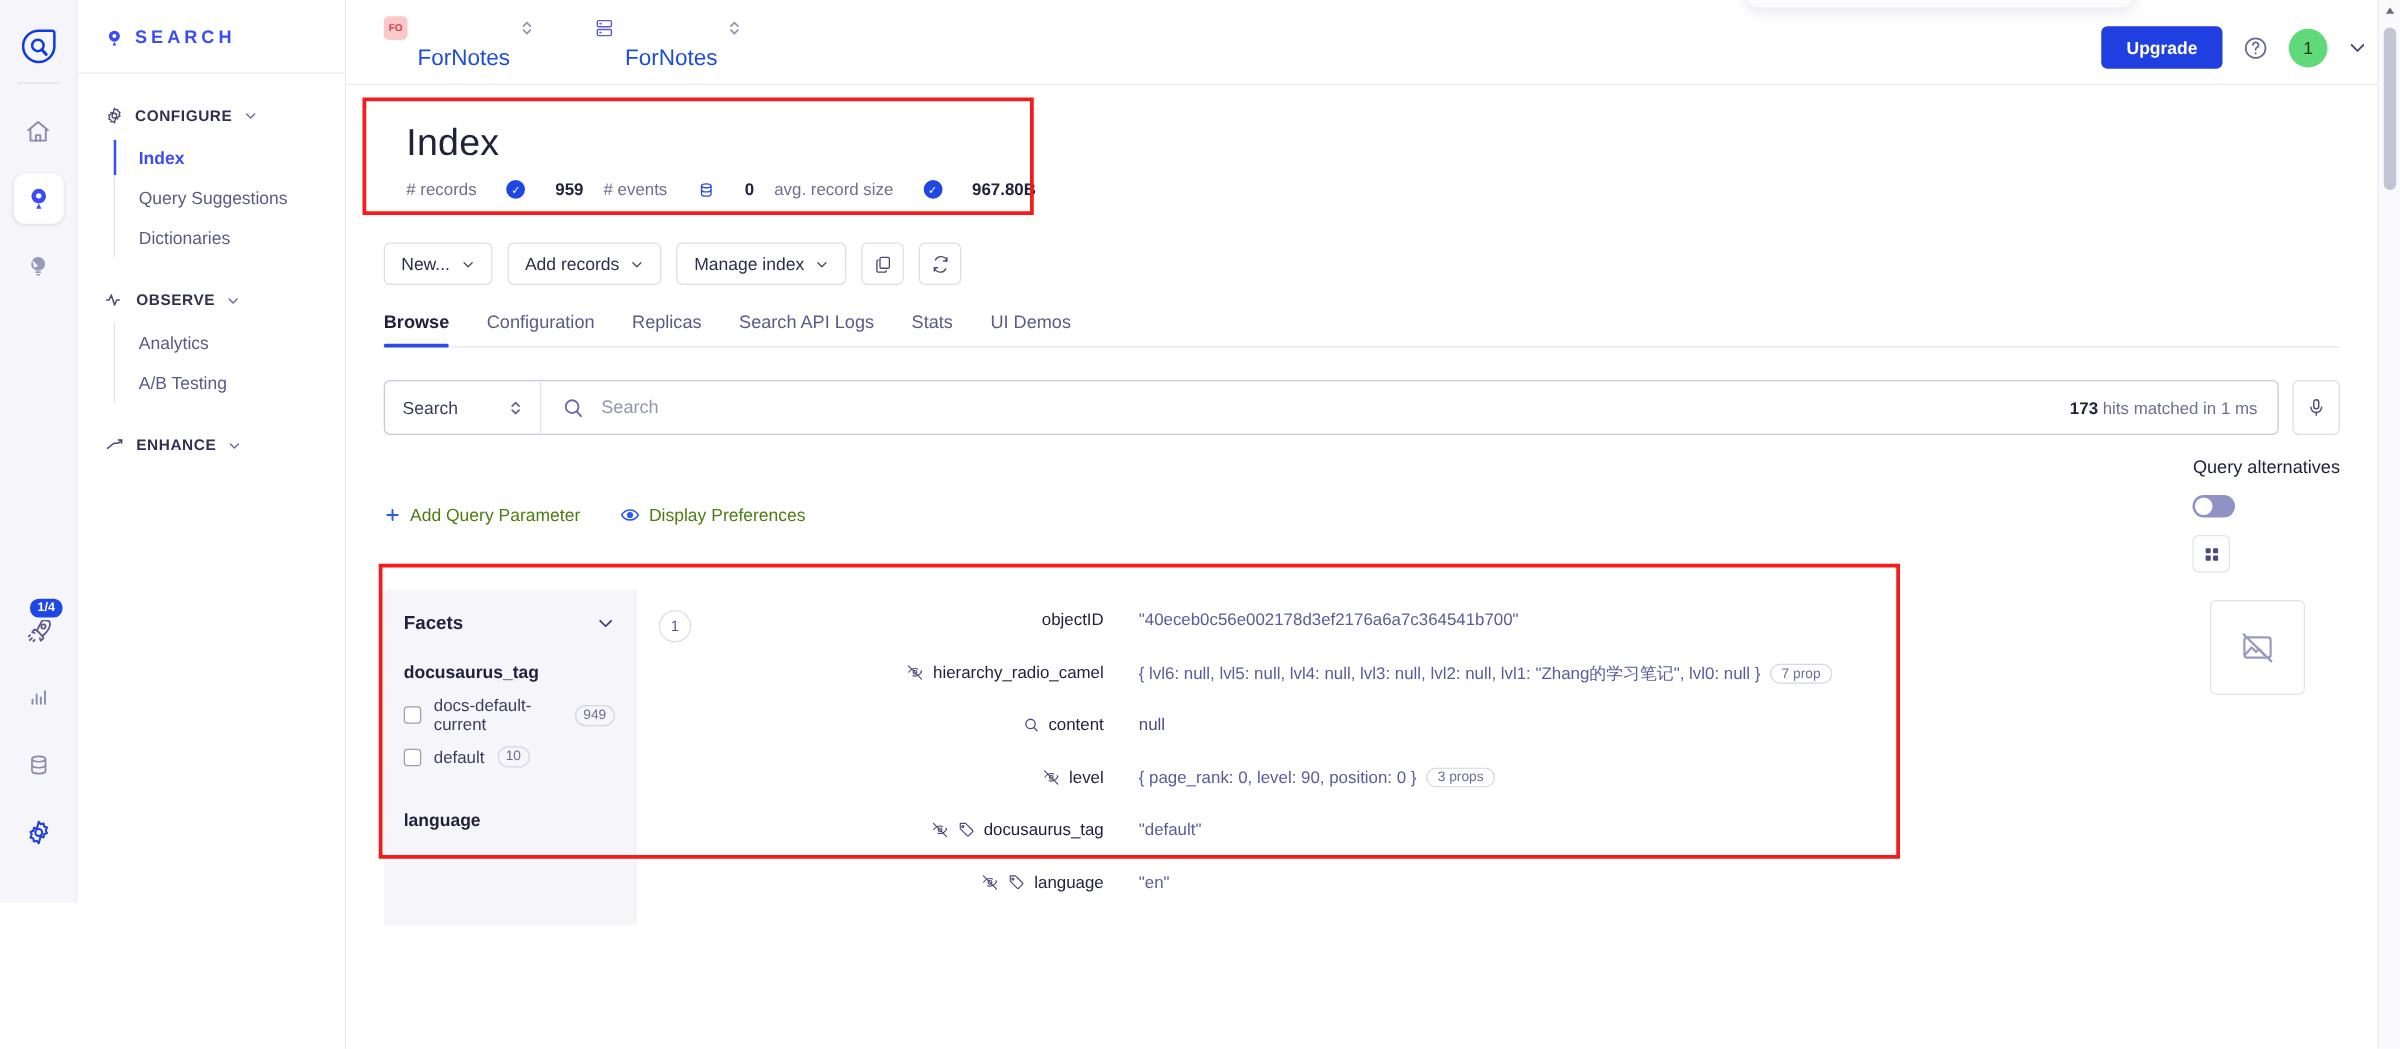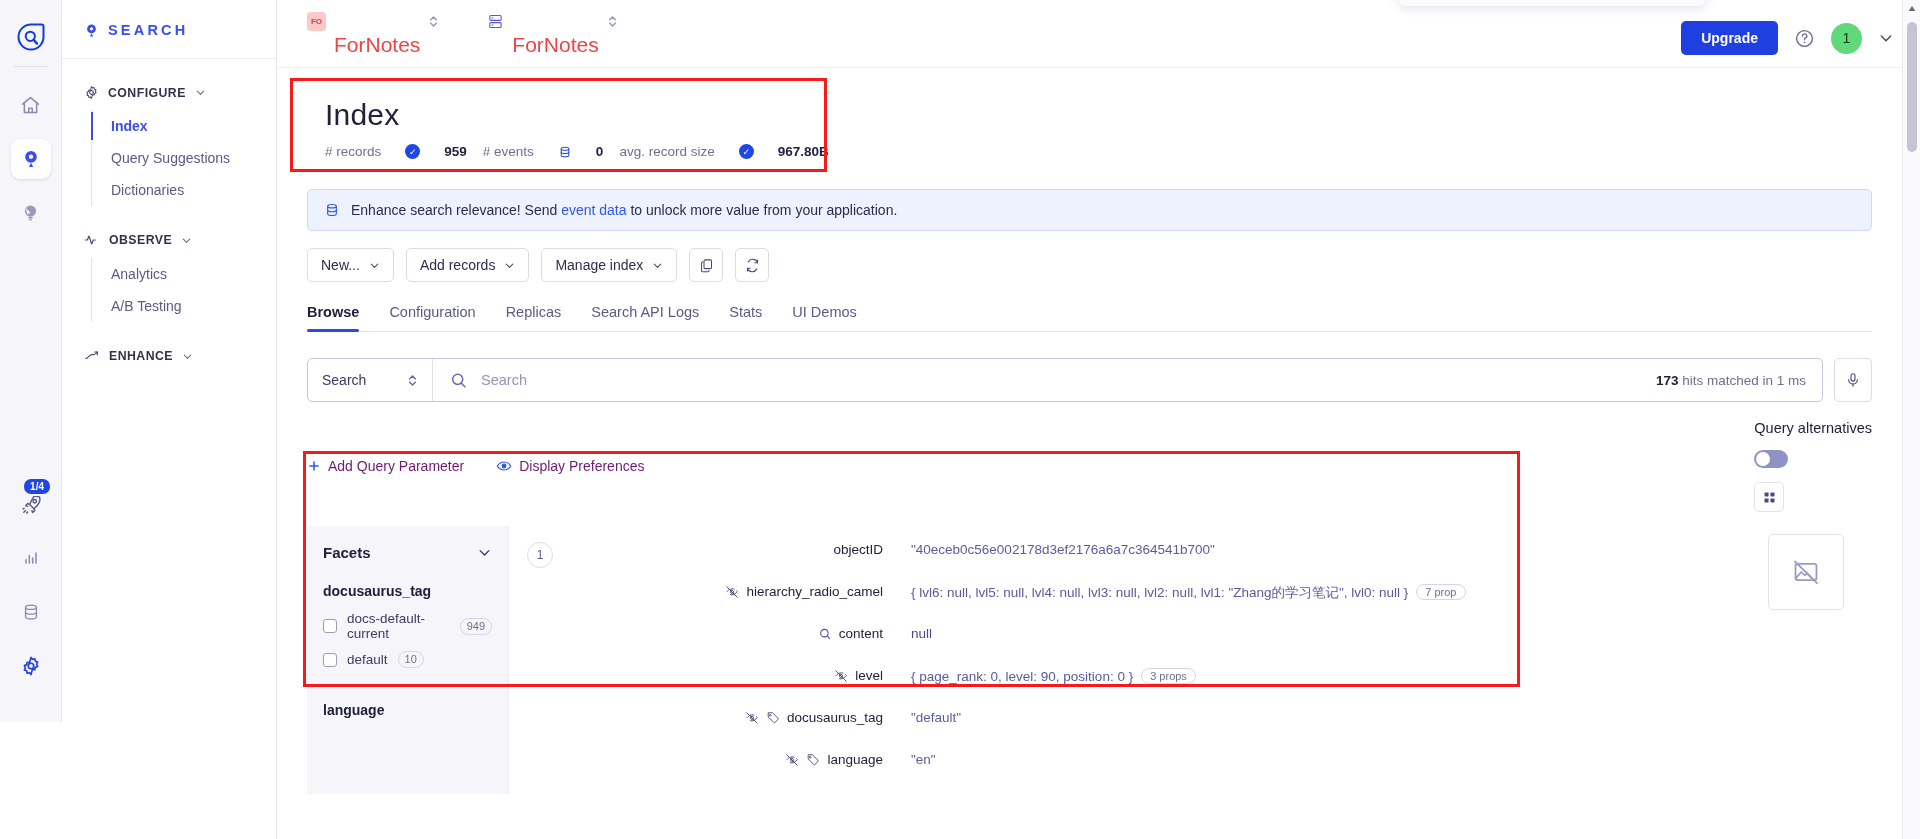--- a/index.html
+++ b/index.html
@@ -76,21 +76,21 @@
     position:absolute; left:277px; top:0; right:18px; height:839px;
     background:#fff; overflow:hidden;
   }
   .topbar {
     height:68px; display:flex; align-items:flex-end; padding:0 0 10px 0;
     border-bottom:1px solid #ececf3; position:relative;
   }
   .selector { padding-left:30px; }
   .selector-label { font-size:11.5px; color:#8a8aa8; margin-bottom:3px; }
   .selector-row { display:flex; align-items:center; gap:8px; }
-  .selector-name { font-size:21px; color:#ef4444;margin-top:48px; }
+  .selector-name { font-size:18px; color:#1d4ed8;margin-top:48px; }
   .app-chip {
     width:19px;height:19px;border-radius:4px;background:#fbc9c9;color:#d0414c;
     font-size:8px;font-weight:700;display:flex;align-items:center;justify-content:center;
   }
   .stepper { display:flex; flex-direction:column; gap:1px; color:#9696b5;}
   .topbar-right {
     position:absolute; right:8px; bottom:12px;
     display:flex; align-items:center; gap:16px;
   }
   .btn-upgrade {
@@ -170,21 +170,21 @@
   .sb-hits { padding-right:16px; font-size:13.5px; color:#6e6e92; white-space:nowrap;}
   .sb-hits b { color:#22223d; font-weight:700; }
   .mic {
     width:38px;height:44px;border:1px solid #dcdce8;border-radius:5px;background:#fff;
     display:flex;align-items:center;justify-content:center;
   }
 
   .prefsrow {
     display:flex; align-items:center; gap:32px; margin-top:18px; font-size:14px;
   }
-  .link-action { display:flex; align-items:center; gap:7px; color:#701a75; cursor:pointer; }
+  .link-action { display:flex; align-items:center; gap:7px; color:#4d7c0f; cursor:pointer; }
   .prefs-right { margin-left:auto; display:flex; align-items:flex-start; gap:14px;flex-direction:column; }
   .qa-label { font-size:14.5px; color:#22223d; }
   .toggle {
     width:34px;height:18px;border-radius:10px;background:#8f92c4;position:relative;
   }
   .toggle::after{
     content:"";position:absolute;left:2px;top:2px;width:14px;height:14px;
     border-radius:50%;background:#fff;
   }
   .grid-btn {
@@ -479,30 +479,20 @@
           <b>0</b>
         </div>
         <div class="stat">
           <span>avg. record size</span>
           <span class="check-dot">✓</span>
           <b>967.80B</b>
         </div>
       </div>
     </div>
 
-    <div class="banner">
-      <span>
-        <svg width="16" height="16" viewBox="0 0 24 24" fill="none" stroke="#2f58ec" stroke-width="1.7">
-          <ellipse cx="12" cy="6.3" rx="6.5" ry="2.6"></ellipse>
-          <path d="M5.5 6.3v11.4c0 1.4 2.9 2.6 6.5 2.6s6.5-1.2 6.5-2.6V6.3"></path>
-          <path d="M5.5 12c0 1.4 2.9 2.6 6.5 2.6s6.5-1.2 6.5-2.6"></path>
-        </svg>
-      </span>
-      <span><span>Enhance search relevance! Send </span><a href="#">event data</a><span> to unlock more value from your application.</span></span>
-    </div>
 
     <div class="toolbar">
       <button class="btn">
         <span>New...</span>
         <span>
           <svg width="11" height="11" viewBox="0 0 24 24" fill="none" stroke="#4a4a72" stroke-width="2.4" stroke-linecap="round" stroke-linejoin="round">
               <path d="M5 9l7 7 7-7"></path>
             </svg>
         </span>
       </button>

